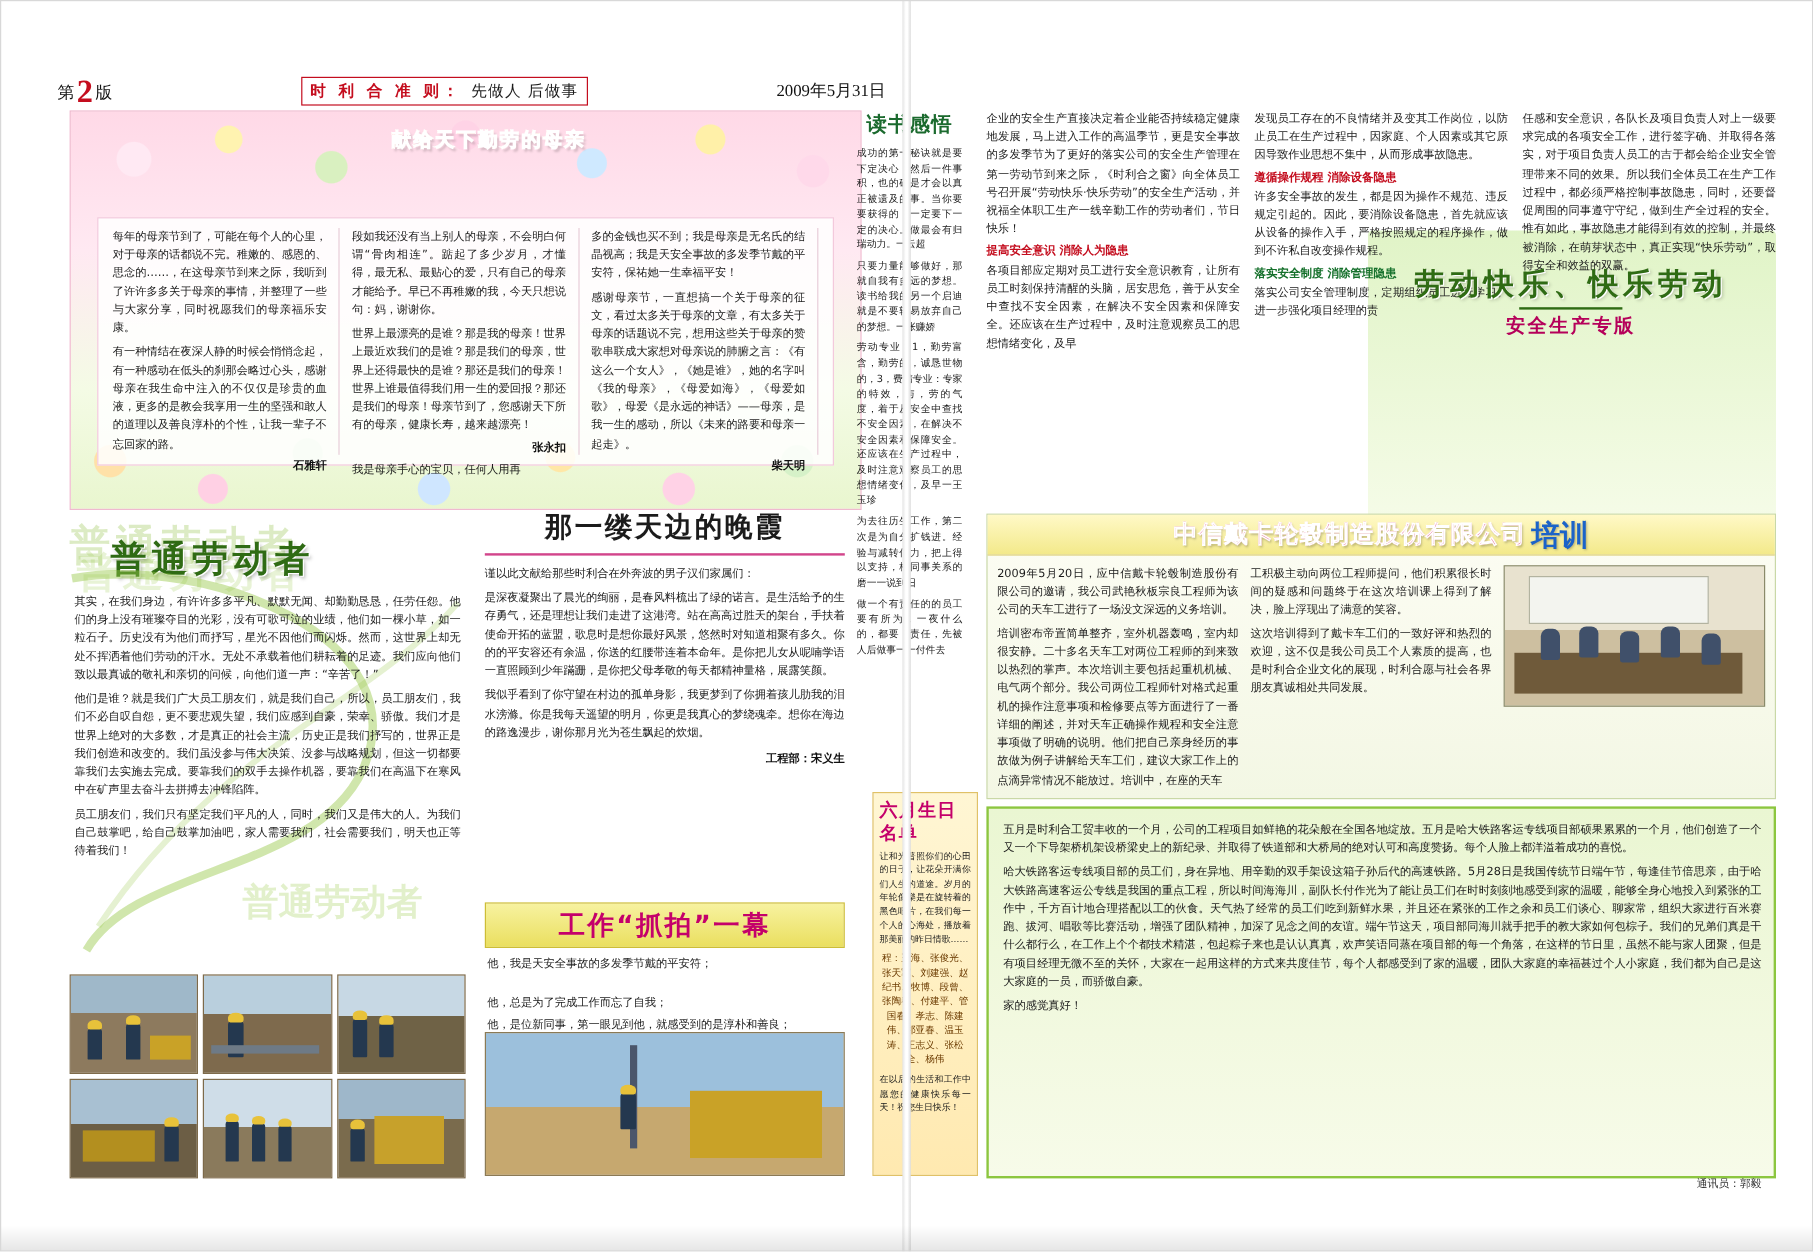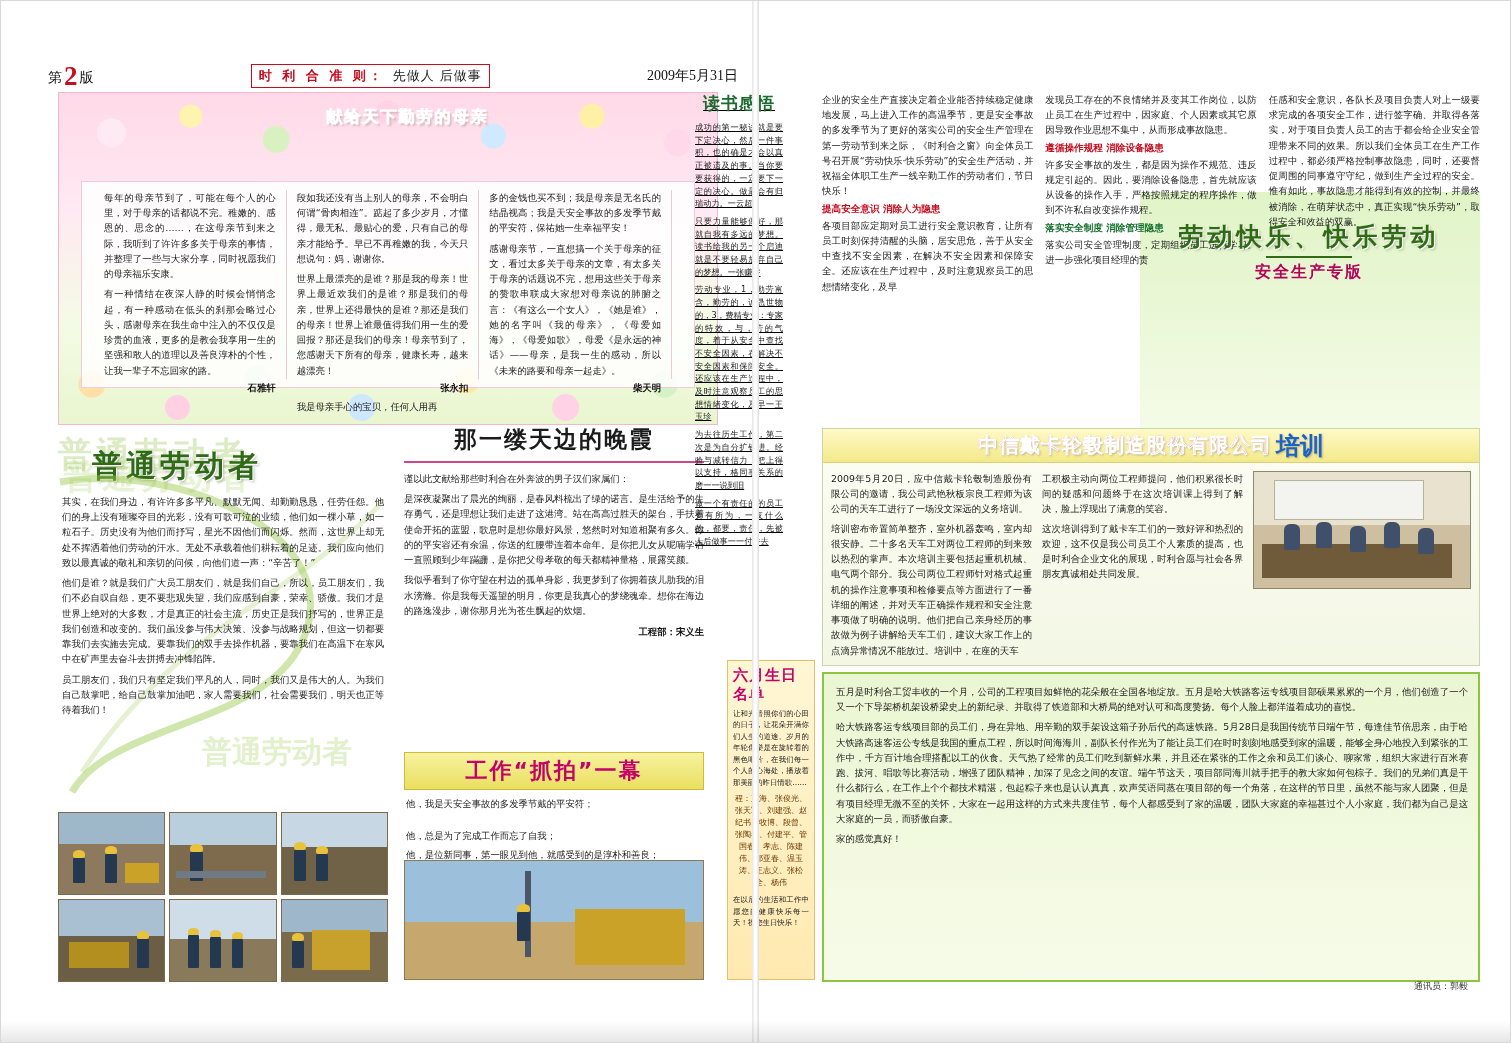--- a/index.html
+++ b/index.html
@@ -61,21 +61,21 @@
     -webkit-text-stroke:1px #ffe400;
     text-shadow:2px 2px 0 #ff9c00, 4px 3px 3px rgba(0,0,0,.25);
   }
   .mom-title .t2 {
     margin-top:0; font-size:16px; font-weight:bold; letter-spacing:2px;
     color:#ff6a00; -webkit-text-stroke:1px #fff; text-shadow:2px 2px 2px rgba(0,0,0,.2);padding-left:39px;
   }
   .mom-inner {
     position:absolute; left:22px; right:22px; top:88px; bottom:36px;
     background:rgba(255,255,255,.86); border:1px solid #f3c9dc;
-    display:flex; gap:10px; padding:8px 22px;
+    display:flex; gap:10px; padding:8px 12px;
   }
   .mom-col { flex:1; position:relative; }
   .cjk { font-family:"DejaVu Sans", sans-serif; }
   .body-txt { font-size:9.4px; line-height:1.62; color:#1a1a1a; text-align:justify; }
   .byline { font-size:9.4px; font-weight:bold; text-align:right; margin-top:4px; color:#111; }
   .vdiv { width:1px; background:#e8cdd9; }
 
   
   .ol-wrap { position:absolute; left:58px; top:432px; width:330px; height:352px; }
   .ol-ghost {
@@ -119,21 +119,21 @@
   .ph-f { background:linear-gradient(180deg,#9eb7ca 0 40%, #7a6b4d 40% 100%); }
   .fig { position:absolute; background:#24384f; border-radius:3px 3px 1px 1px; }
   .hat { position:absolute; background:#e8c23a; border-radius:50% 50% 2px 2px; }
   .machine { position:absolute; background:#c9a227; }
   .tube { position:absolute; background:#6e7a86; }
 
   .crane-photo { position:absolute; left:404px; top:860px; width:300px; height:120px;
                  background:linear-gradient(180deg,#9cc0dc 0 52%,#c6a86f 52% 100%); border:1px solid #8b7a55; overflow:hidden; }
 
   
-  .col-read { position:absolute; left:695px; top:92px; width:88px;text-decoration:underline; }
+  .col-read { position:absolute; left:714px; top:92px; width:88px; }
   .read-head { font-size:17px; font-weight:bold; color:#1b6a2e; letter-spacing:1px; text-align:center; }
   .tiny-txt { font-size:8.2px; line-height:1.55; color:#1a1a1a; text-align:justify; }
 
   .birthday-box { position:absolute; left:727px; top:660px; width:88px; height:320px;
                   background:linear-gradient(180deg,#fff6d4,#ffe9b0); border:1px solid #e0c167; padding:5px 5px; }
   .bd-title { font-size:15px; font-weight:bold; color:#c4006b; text-align:left; letter-spacing:1px; }
   .bd-names { font-size:8px; line-height:1.5; color:#6b3a00; text-align:center; }
 
   
   .safety-cols { position:absolute; left:822px; top:92px; width:658px; height:330px; }

